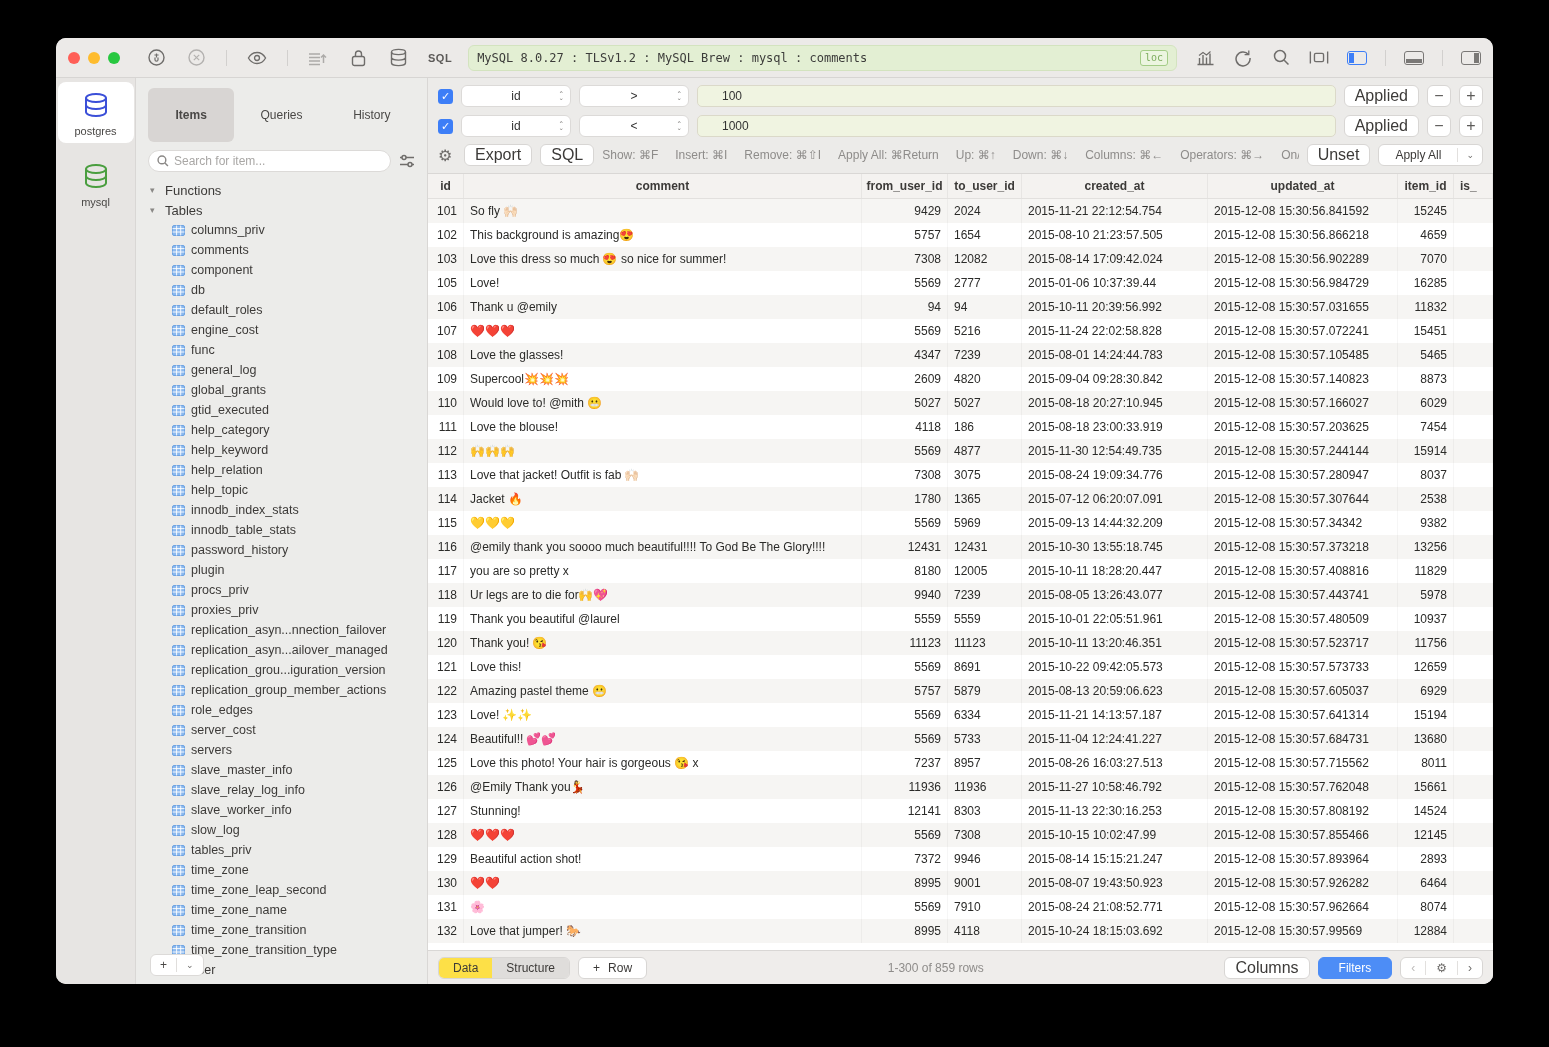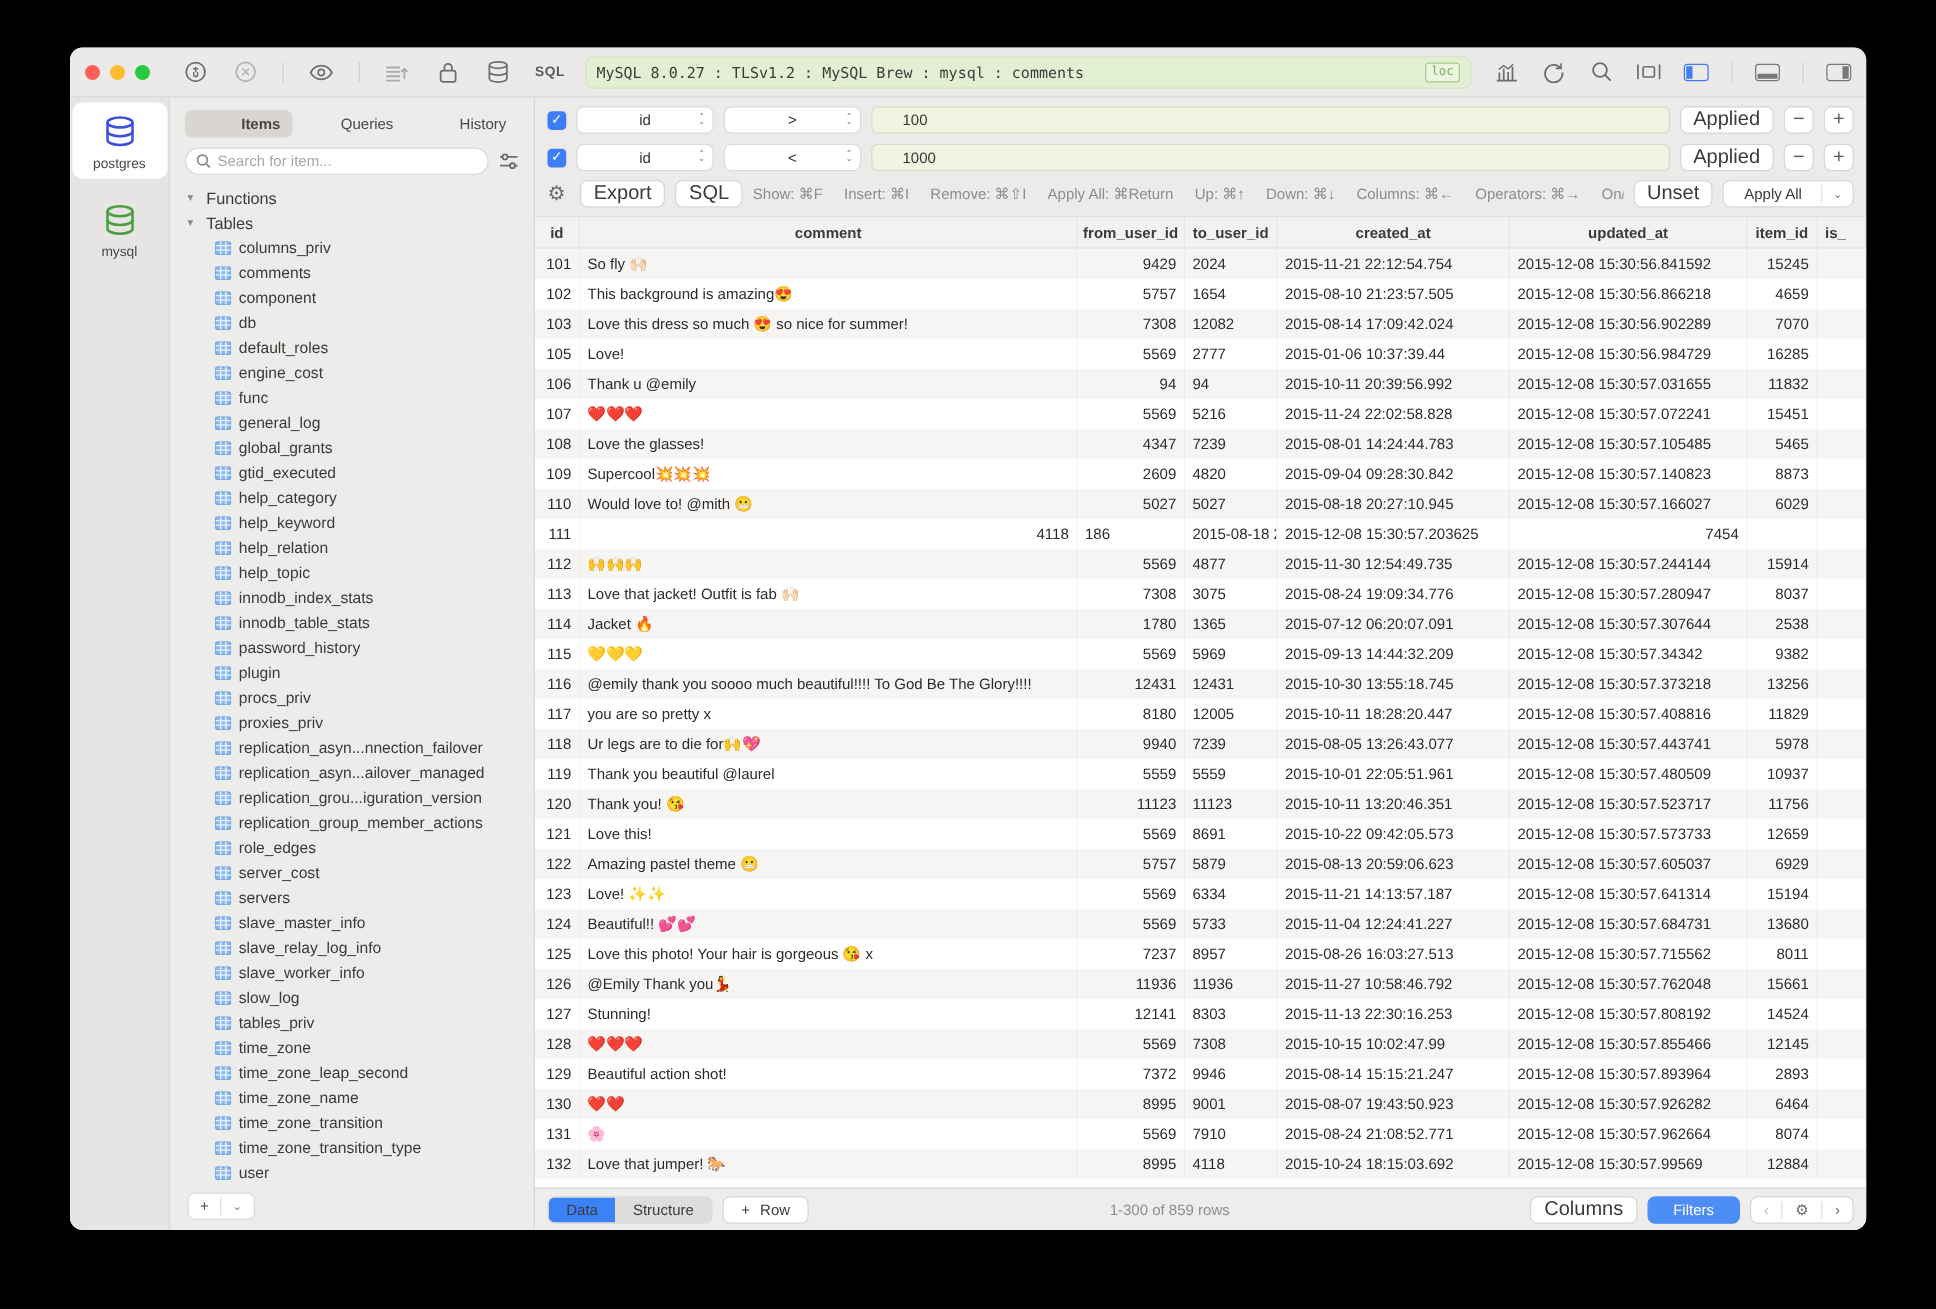--- a/index.html
+++ b/index.html
@@ -44,21 +44,21 @@
     display:flex; flex-direction:column; align-items:center; padding-top:4px; position:relative; }
   .conn { width:76px; padding:8px 0 6px; border-radius:8px; display:flex; flex-direction:column;
     align-items:center; gap:5px; margin-bottom:10px; }
   .conn.selected { background:#ffffff; }
   .conn-name { font-size:11px; color:#4a4846; }
 
   
   .sidebar { width:292px; background:#ececea; border-right:1px solid #d9d7d5;
     display:flex; flex-direction:column; position:relative; min-height:0; }
   .side-tabs { display:flex; align-items:center; padding:10px 12px 6px; gap:4px; }
-  .side-tab { flex:1; text-align:right; font-size:12px; color:#4a4846; padding:4px 10px;
+  .side-tab { flex:1; text-align:center; font-size:12px; color:#4a4846; padding:20px 10px;
     border-radius:6px; white-space:nowrap; }
   .side-tab.active { background:#d8d5d3; font-weight:bold; }
   .search-row { display:flex; align-items:center; gap:8px; padding:2px 12px 8px; }
   .search-box { flex:1; height:22px; background:#fff; border:1px solid #dcdad8; border-radius:11px;
     display:flex; align-items:center; padding:0 8px; gap:5px; }
   .search-box input { border:none; outline:none; flex:1; font-size:12px; color:#333;
     background:transparent; font-family:inherit; }
   .search-box input::placeholder { color:#a9a7a5; }
   .tree { flex:1; overflow:hidden; padding:0 0 0 14px; }
   .tree-section { font-size:13px; color:#3c3a38; display:flex; align-items:center; gap:5px;
@@ -111,21 +111,21 @@
     display:flex; align-items:center; border-right:1px solid rgba(0,0,0,0.035); }
   .header .cell { justify-content:center; border-right:1px solid rgba(0,0,0,0.05); }
   .cell.num { justify-content:flex-end; }
   .cell.lft { justify-content:flex-start; }
 
   
   .bottombar { height:34px; background:#efedeb; border-top:1px solid #d9d7d5; flex:0 0 auto;
     display:flex; align-items:center; padding:0 10px; gap:8px; }
   .seg-ctl { display:flex; border:1px solid #d8d6d4; border-radius:6px; overflow:hidden; height:22px; }
   .seg-ctl .seg { font-size:12px; color:#3c3a38; padding:0 14px; display:flex; align-items:center; }
-  .seg-ctl .seg.active { background:#3b82f6; }
+  .seg-ctl .seg.active { background:#fde047; }
   .seg-ctl .seg.inactive { background:#dfdddb; }
   .row-btn { height:22px; background:#fff; border:1px solid #d8d6d4; border-radius:6px;
     display:flex; align-items:center; gap:8px; padding:0 14px; font-size:12px; color:#3c3a38; }
   .rows-info { flex:1; text-align:center; font-size:12px; color:#8e8c8a; }
   .filters-btn { height:22px; background:#4d8df6; border:1px solid #4d8df6; border-radius:6px;
     color:#fff; font-size:12px; display:flex; align-items:center; padding:0 20px; }
   .pager { height:22px; background:#fff; border:1px solid #d8d6d4; border-radius:6px;
     display:flex; align-items:center; }
   .pager .p { padding:0 10px; font-size:12px; color:#6f6d6b; display:flex; align-items:center; }
   .pager .p.dis { color:#bdbbb9; }
@@ -772,20 +772,21 @@
                 <span class="cell num">5027</span>
                 <span class="cell lft">5027</span>
                 <span class="cell lft">2015-08-18 20:27:10.945</span>
                 <span class="cell lft">2015-12-08 15:30:57.166027</span>
                 <span class="cell num">6029</span>
                 <span class="cell"></span>
               </div>
 
               <div class="grid-row">
                 <span class="cell num">111</span>
+                <span class="cell lft">Love the blouse!</span>
                 <span class="cell num">4118</span>
                 <span class="cell lft">186</span>
                 <span class="cell lft">2015-08-18 23:00:33.919</span>
                 <span class="cell lft">2015-12-08 15:30:57.203625</span>
                 <span class="cell num">7454</span>
                 <span class="cell"></span>
               </div>
 
               <div class="grid-row">
                 <span class="cell num">112</span>

